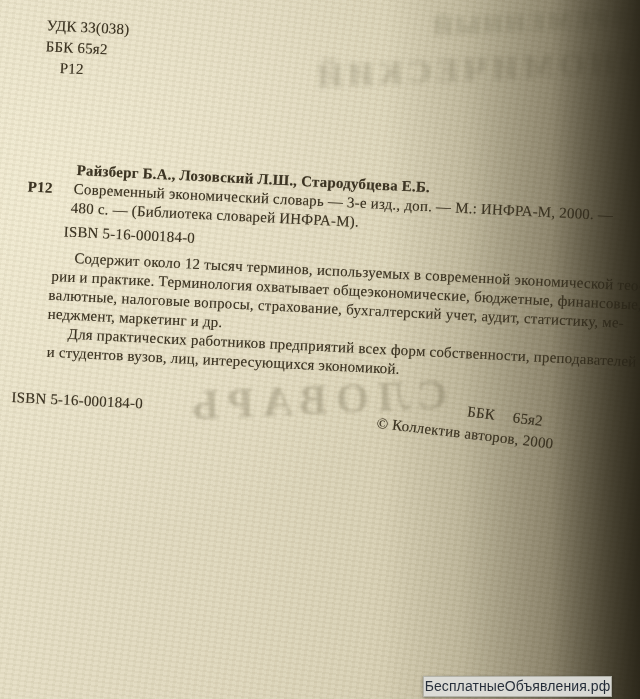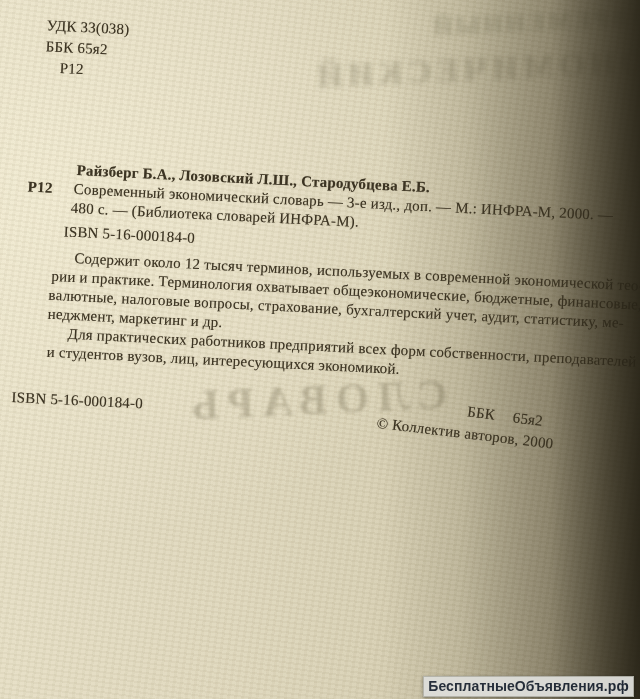--- a/index.html
+++ b/index.html
@@ -75,28 +75,28 @@
   .edge-shade {
     position: absolute; inset: 0; z-index: 4; pointer-events: none;
     background: linear-gradient(90deg,
       rgba(70,63,42,0) 0%, rgba(70,63,42,0) 60%,
       rgba(70,63,42,0.10) 72%, rgba(58,52,34,0.35) 86%,
       rgba(46,41,27,0.70) 94%, rgba(38,34,22,0.92) 100%);
   }
   .watermark {
     position: absolute; z-index: 5;
     left: 423px; top: 676px;
-    width: 211px; height: 21px;
+    width: 189px; height: 21px;
     background: #dededa;
     border: 1px solid #b4b4ac;
     box-sizing: border-box;
     box-shadow: 0 1px 3px rgba(20,20,15,0.45);
     color: #1f2836;
     font-family: "Liberation Sans", sans-serif;
-    font-weight: bold; font-size: 14px; line-height: 19px;
+    font-weight: normal; font-size: 14px; line-height: 19px;
     text-align: center; letter-spacing: 0.1px;
     opacity: 0.95;
   }
 </style>
 </head>
 <body>
 
 <div class="photo">
 
   <div class="paper-texture"></div>

